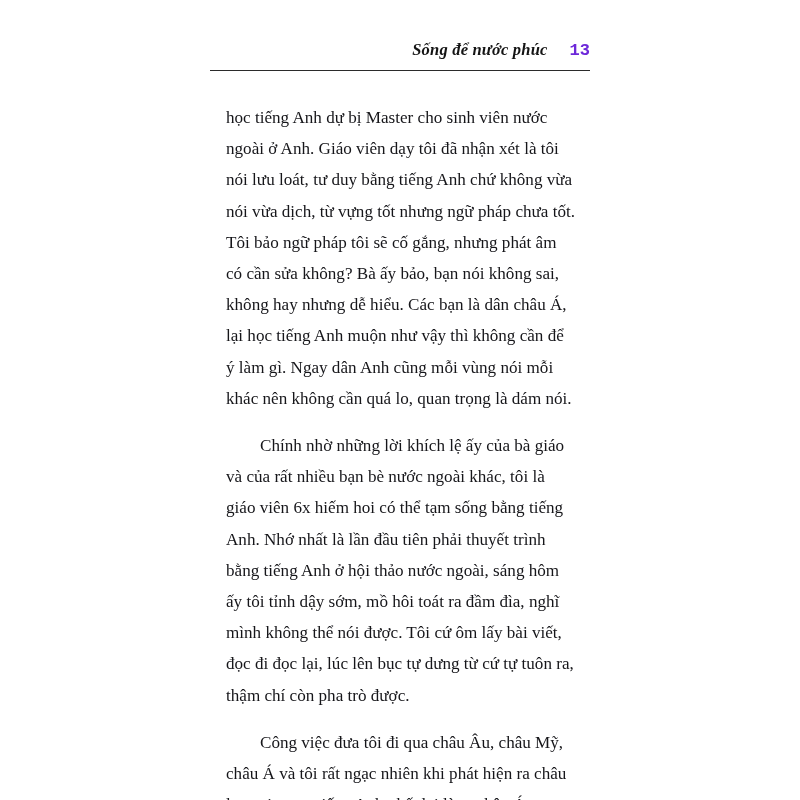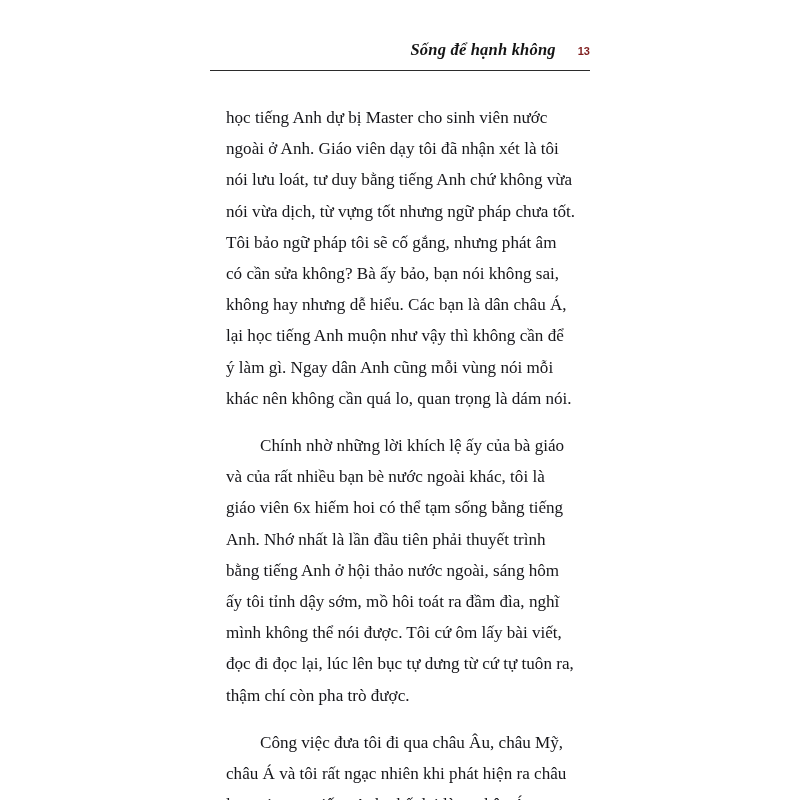--- a/index.html
+++ b/index.html
@@ -32,24 +32,24 @@
   }
   .header-title {
     font-family: "Liberation Serif", serif;
     font-style: italic;
     font-weight: bold;
     font-size: 16.5px;
     letter-spacing: 0.2px;
     color: #141414;
   }
   .header-page-number {
-    font-family: Liberation Sans, sans-serif;
+    font-family: Liberation Mono, monospace;
     font-weight: bold;
-    font-size: 11px;
-    color: #7f1d1d;
+    font-size: 17px;
+    color: #6d28d9;
   }
   .header-rule {
     position: absolute;
     top: 70px;
     left: 210px;
     width: 380px;
     height: 1px;
     background: #2b2b2b;
   }
   .body-text {
@@ -69,21 +69,21 @@
   .body-text p.indent {
     text-indent: 34px;
   }
 </style>
 </head>
 <body>
 
 <div class="page">
 
   <div class="page-header">
-    <span class="header-title">Sống để hạnh không</span>
+    <span class="header-title">Sống để nước phúc</span>
     <span class="header-page-number">13</span>
   </div>
   <div class="header-rule"></div>
 
   <div class="body-text">
     <p>học tiếng Anh dự bị Master cho sinh viên nước ngoài ở Anh. Giáo viên dạy tôi đã nhận xét là tôi nói lưu loát, tư duy bằng tiếng Anh chứ không vừa nói vừa dịch, từ vựng tốt nhưng ngữ pháp chưa tốt. Tôi bảo ngữ pháp tôi sẽ cố gắng, nhưng phát âm có cần sửa không? Bà ấy bảo, bạn nói không sai, không hay nhưng dễ hiểu. Các bạn là dân châu Á, lại học tiếng Anh muộn như vậy thì không cần để ý làm gì. Ngay dân Anh cũng mỗi vùng nói mỗi khác nên không cần quá lo, quan trọng là dám nói.</p>
     <p class="indent">Chính nhờ những lời khích lệ ấy của bà giáo và của rất nhiều bạn bè nước ngoài khác, tôi là giáo viên 6x hiếm hoi có thể tạm sống bằng tiếng Anh. Nhớ nhất là lần đầu tiên phải thuyết trình bằng tiếng Anh ở hội thảo nước ngoài, sáng hôm ấy tôi tỉnh dậy sớm, mồ hôi toát ra đầm đìa, nghĩ mình không thể nói được. Tôi cứ ôm lấy bài viết, đọc đi đọc lại, lúc lên bục tự dưng từ cứ tự tuôn ra, thậm chí còn pha trò được.</p>
     <p class="indent">Công việc đưa tôi đi qua châu Âu, châu Mỹ, châu Á và tôi rất ngạc nhiên khi phát hiện ra châu lục coi trọng tiếng Anh nhất lại là… châu Á. Người châu Âu lục địa hay Canada nói nhiều thứ tiếng, không chỉ tiếng Anh, tỷ lệ dân nhập cư ở Mỹ rất cao nên họ chỉ dùng tiếng Anh khi đi học, đi làm chứ về nhà lại dùng tiếng mẹ đẻ. Và có đi ra nước ngoài mới thấy, tiếng Anh đã quốc tế hóa như thế nào. Tiếng Anh của</p>
   </div>
 

